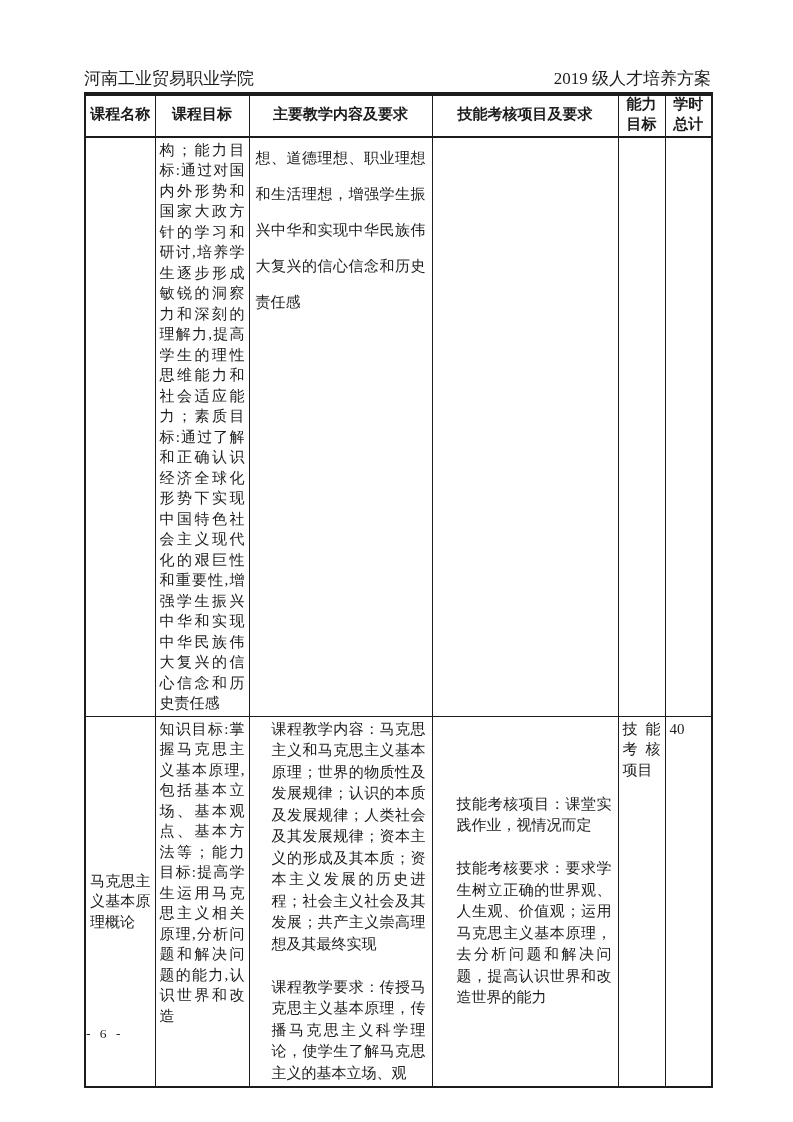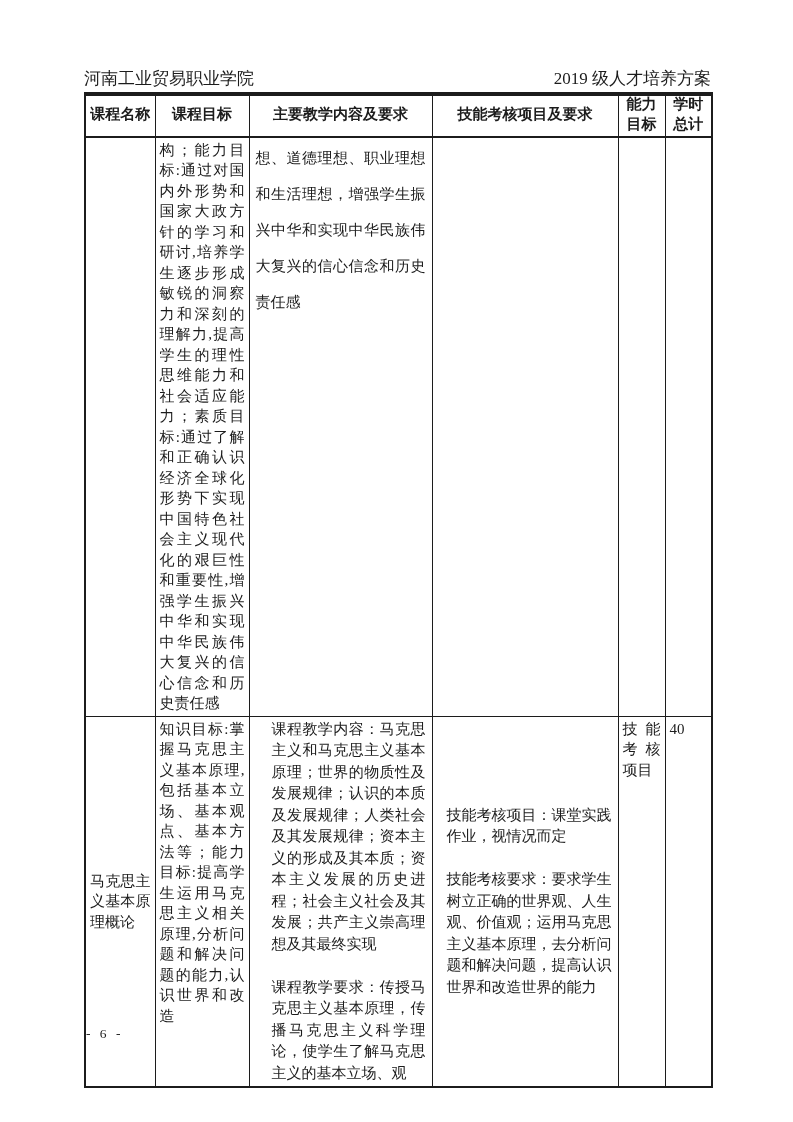--- a/index.html
+++ b/index.html
@@ -53,21 +53,21 @@
     line-height: 20.5px;
     text-align: justify;
     text-justify: inter-character;
     white-space: pre-wrap;
     word-break: break-all;
   }
   tr.row1 { height: 574px; }
   tr.row2 { height: 290px; }
   .row1 td.c3 { line-height: 36px; padding-left: 6px; padding-right: 6px; }
   .row2 td.c3 { line-height: 21.5px; padding-left: 22px; padding-right: 6px; }
-  .row2 td.c4 { vertical-align: middle; line-height: 21.5px; padding-left: 14px; padding-right: 6px; }
+  .row2 td.c4 { vertical-align: middle; line-height: 21.5px; padding-left: 24px; padding-right: 6px; }
   td.c1 { text-align: left; padding-left: 6px; padding-right: 5px; margin-left: 19px; }
   .row2 td.c1 { vertical-align: middle; }
   td.c5, td.c6 { text-align: center; vertical-align: middle; line-height: 19.5px; }
   .page-number {
     position: absolute;
     left: 86px;
     top: 1026px;
     font-size: 13.5px;
     letter-spacing: 3px;
   }

